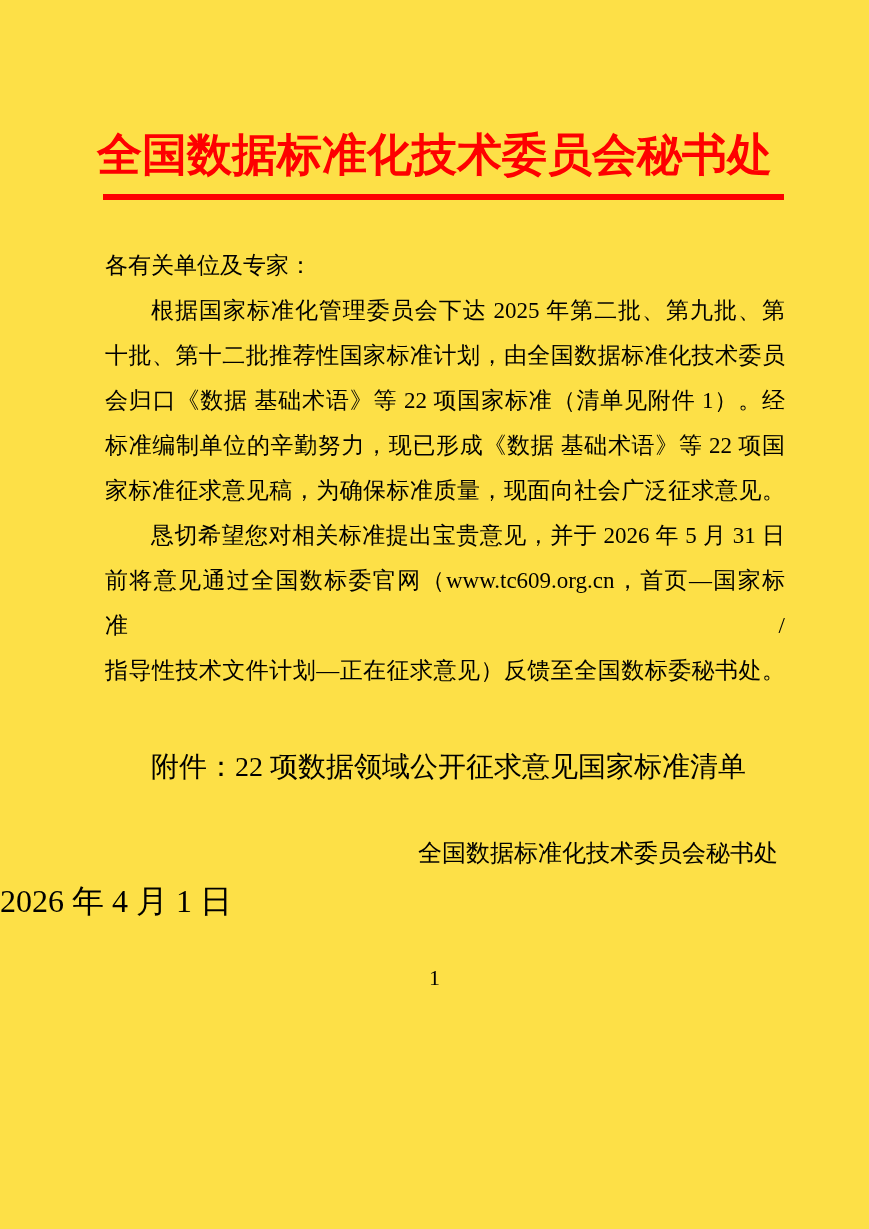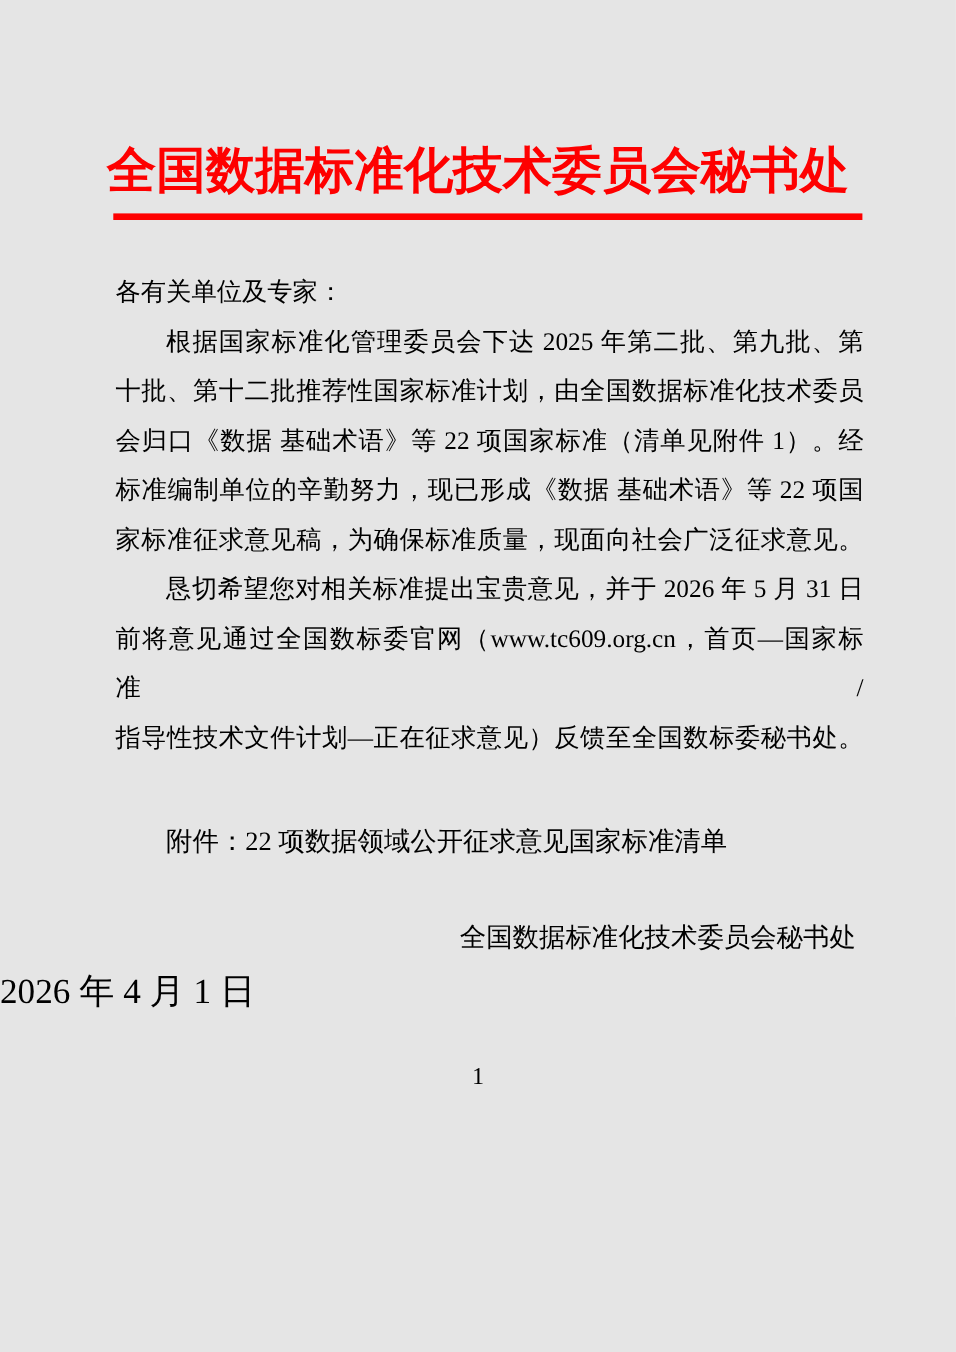--- a/index.html
+++ b/index.html
@@ -1,21 +1,21 @@
 <!DOCTYPE html>
 <html><head>
 <meta charset="utf-8">
 <style>
   html, body { margin: 0; padding: 0; background: #ffffff; }
   .page {
     position: relative;
     width: 869px;
     height: 1229px;
     margin: 0 auto;
-    background: #e5e5e5;
+    background: #fde047;
     overflow: hidden;
     font-family: "Liberation Serif", "DejaVu Serif", serif;
     color: #000000;
   }
   
   .letterhead-name {
     padding-top: 128px;
     text-align: center;
     font-size: 45px;
     line-height: 1.2;
@@ -55,21 +55,21 @@
     font-size: 23px;
     line-height: 45px;
   }
   .body-line { text-align: left; }
   .body-line.indent { text-indent: 46px; }
   .body-line.fill { text-align: justify; text-align-last: justify; }
   .attachment-note {
     margin-top: 51px;
     padding-left: 105px;
     padding-right: 48px;
-    font-size: 24px;
+    font-size: 28px;
     line-height: 45px;
     text-indent: 46px;
   }
   .closing-signature {
     margin-top: 42px;
     padding-right: 91px;
     text-align: right;
     font-size: 24px;
     line-height: 45px;
   }

